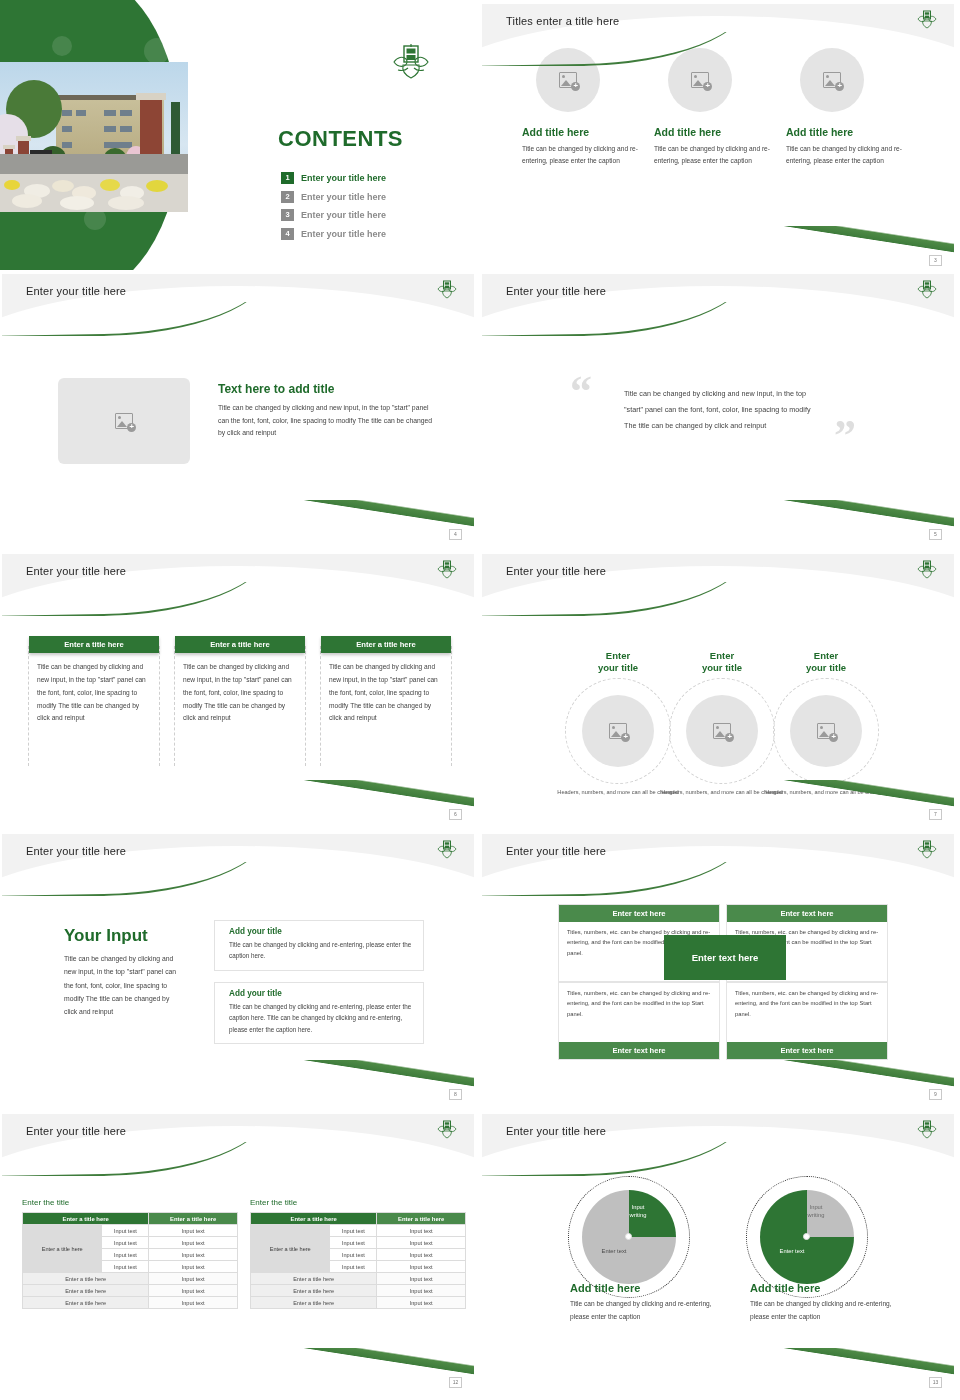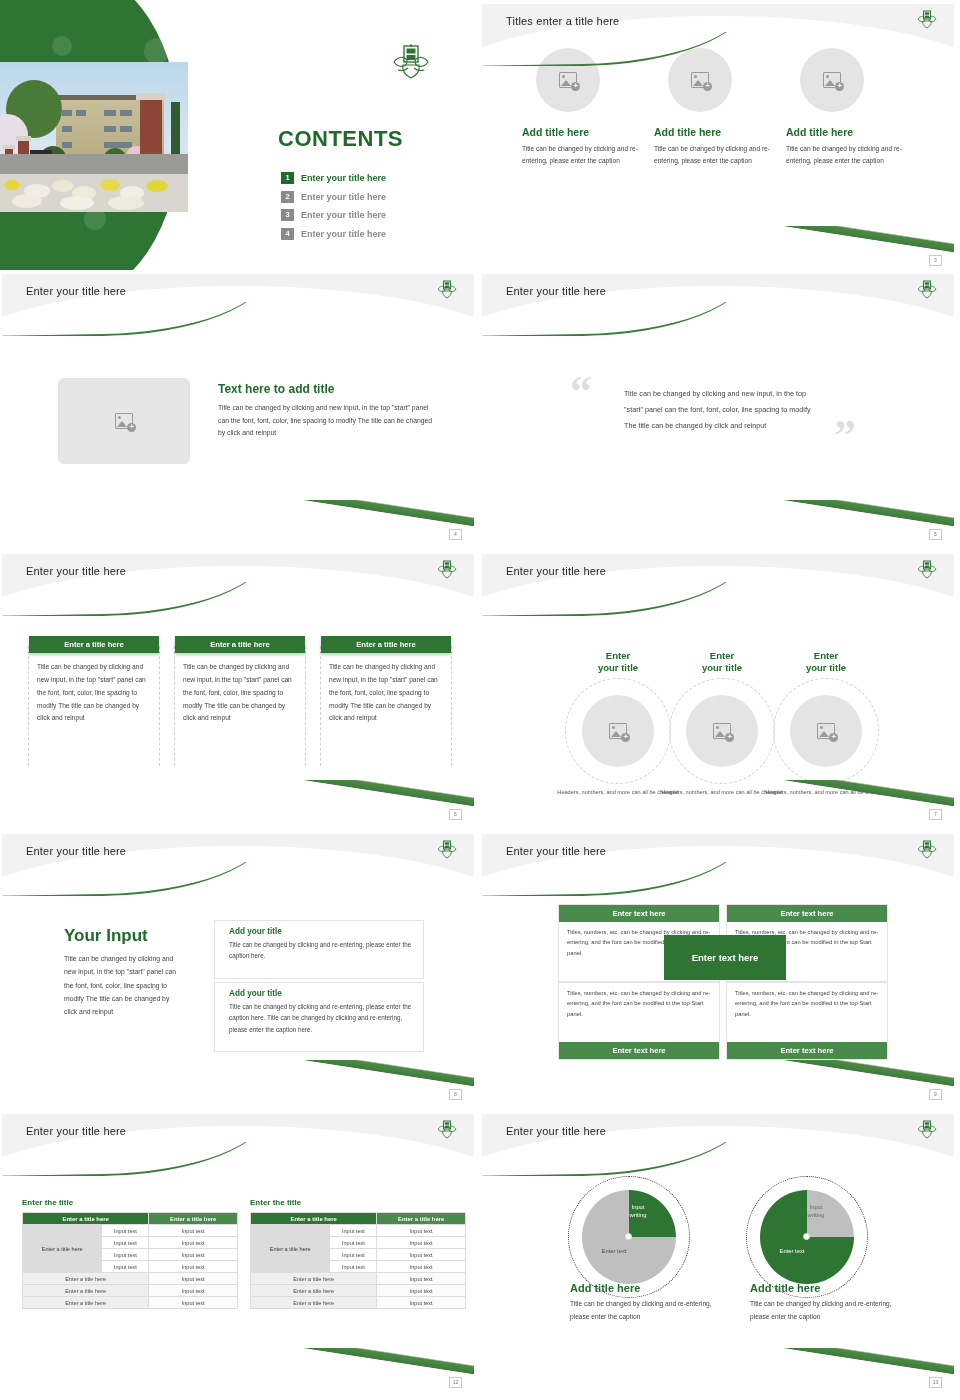--- a/index.html
+++ b/index.html
@@ -167,39 +167,39 @@
     border:1px dashed #d2d2d2; border-radius:50%;
     display:flex; align-items:center; justify-content:center; }
   .s6-ring .ph-circle { width:72px; height:72px; }
   .s6-cap { margin-top:4px; font-size:5.6px; color:#555; line-height:1.7; }
 
   
   .s7-left { position:absolute; left:62px; top:92px; width:120px; }
   .s7-h { font-size:17px; font-weight:bold; color:#1f6b2b; margin-bottom:6px; }
   .s7-p { font-size:6.8px; color:#444; line-height:1.95; }
   .s7-box { position:absolute; left:212px; width:210px;
-    border:1px solid #e2e2e2; padding:6px 10px 16px 14px; }
+    border:1px solid #e2e2e2; padding:6px 10px 8px 14px; }
   .s7-bh { font-size:8.2px; font-weight:bold; color:#1f6b2b; margin-bottom:3px; }
   .s7-bp { font-size:6.3px; color:#444; line-height:1.8; }
 
   
   .s8-q { position:absolute; width:162px; height:78px;
     border:1px solid #e4e4e4; background:#fff; }
   .s8-bar { height:17px; background:#4a8a4b; color:#fff;
     font-size:7.6px; font-weight:bold;
     display:flex; align-items:center; justify-content:center; }
   .s8-p { padding:5px 8px; font-size:5.8px; color:#444; line-height:1.8; }
   .s8-center { position:absolute; left:182px; top:101px;
     width:122px; height:45px; background:#2e7534; color:#fff;
     font-size:9.5px; font-weight:bold;
     display:flex; align-items:center; justify-content:center; z-index:8; }
 
   
   .s9-wrap { position:absolute; top:84px; width:216px; }
-  .s9-h { font-size:8px; font-weight:bold; color:#1f6b2b; margin-bottom:5px; }
+  .s9-h { font-size:8px; font-weight:normal; color:#1f6b2b; margin-bottom:5px; }
   table.t9 { width:100%; border-collapse:collapse; }
   table.t9 td, table.t9 th { border:1px solid #dcdcdc; font-size:5.6px;
     color:#4a4a4a; text-align:center; padding:2.5px 1px; font-weight:normal; }
   table.t9 th.h1 { background:#2e7534; color:#fff; font-weight:bold; font-size:5.9px; }
   table.t9 th.h2 { background:#4a8a4b; color:#fff; font-weight:bold; font-size:5.9px; }
   table.t9 td.side { background:#dcdcdc; color:#3a3a3a; }
   table.t9 tr.alt td { background:#efefef; }
   table.t9 tr.alt td.last { background:#fbfbfb; }
 
   

